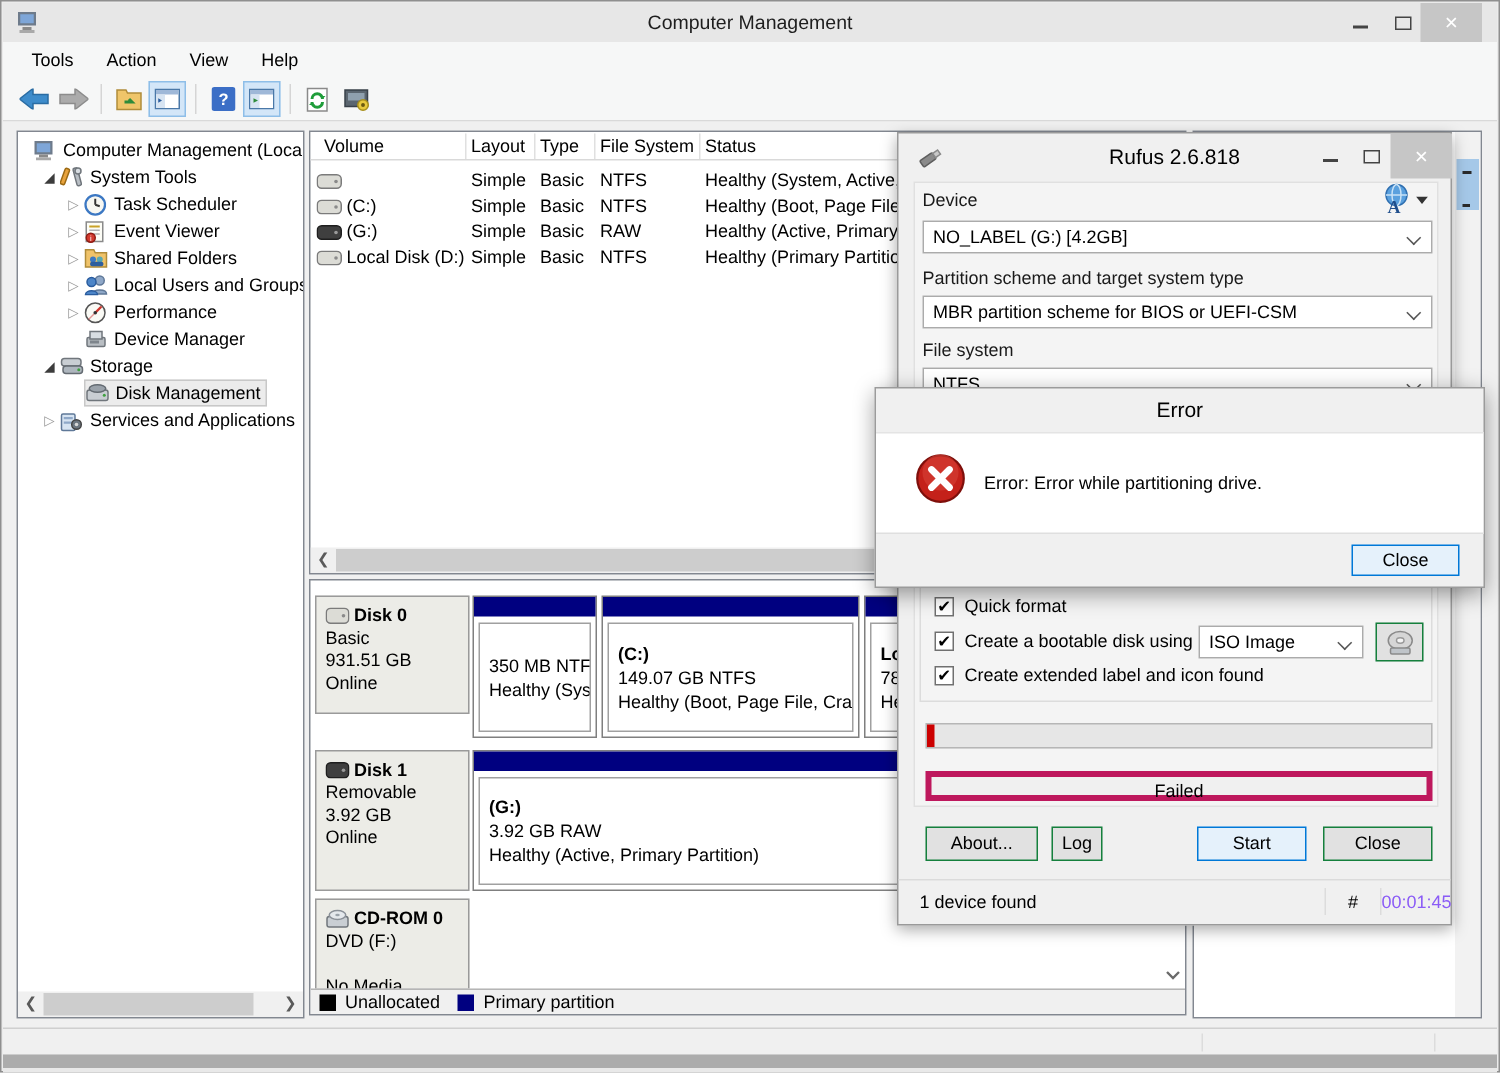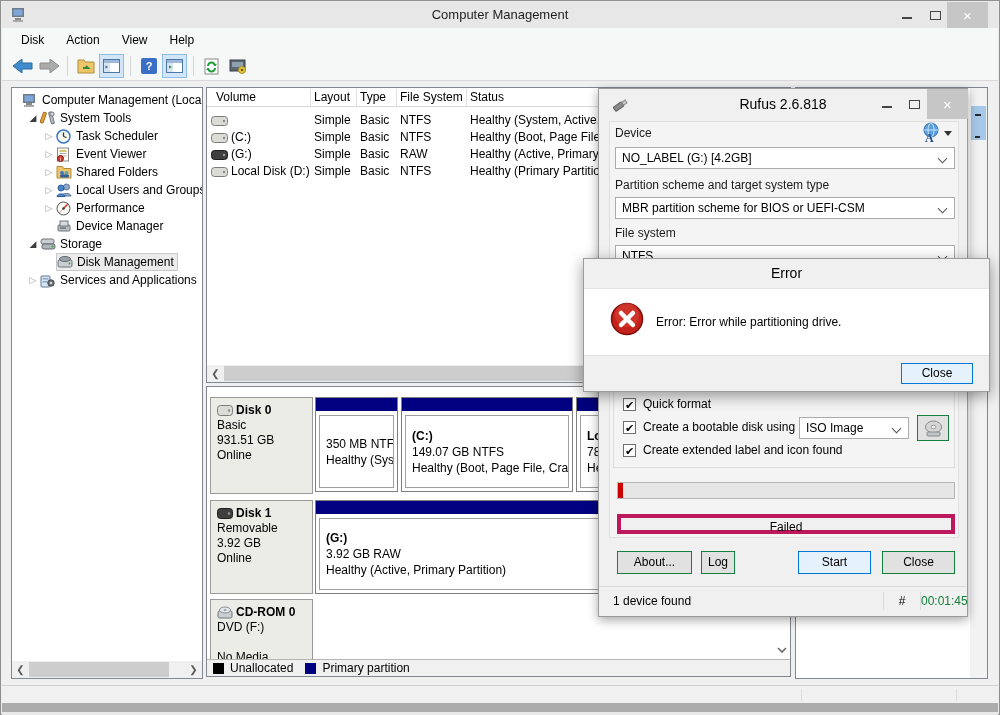--- a/index.html
+++ b/index.html
@@ -127,21 +127,21 @@
       </div>
     <div class="winbtn" style="left:921px; width:24px;">
         <div class="glyph-max"></div>
       </div>
     <div class="winbtn closebg" style="left:945px; width:41px;">
         <span class="glyph-x">×</span>
       </div>
   </div>
 
   <div class="menubar">
-    <span class="menuitem">Disk</span>
+    <span class="menuitem">Tools</span>
     <span class="menuitem">Action</span>
     <span class="menuitem">View</span>
     <span class="menuitem">Help</span>
   </div>
 
   <div class="toolbar">
     <div class="tbtn">
       <svg width="20" height="14">
           <polygon points="9,0 9,4 19,4 19,10 9,10 9,14 0,7" fill="#3E8CCB" stroke="#2A6CA3"></polygon>
         </svg>
@@ -413,21 +413,21 @@
 
       <div class="hscroll">
         <span class="sarrow">❮</span>
         <span class="sthumb" style="width:505px;"></span>
       </div>
     </div>
 
     <div class="pane" style="left:204px; top:305px; width:585px; height:291px;">
 
       <div>
-        <div class="disklabel" style="left:3px; top:10px; width:103px; height:97px;">
+        <div class="disklabel" style="left:3px; top:10px; width:103px; height:79px;">
           <div class="diskname">
               <span>
                 <svg width="16" height="11">
                   <rect x="0.5" y="0.5" width="15" height="10" rx="3" fill="#DCDCD6" stroke="#7B7B7B"></rect>
                   <circle cx="12" cy="5.5" r="1.2" fill="#8A8A8A"></circle>
                 </svg>
               </span>
               <span>Disk 0</span>
             </div>
           <div>Basic</div>
@@ -628,21 +628,21 @@
   <div class="btn" style="left:102px; top:462px; width:34px;">Log</div>
   <div class="btn focus" style="left:199px; top:462px; width:73px;">Start</div>
   <div class="btn" style="left:283px; top:462px; width:73px;">Close</div>
 
   <div class="rsep" style="top:497px;"></div>
   <div class="rstatus">
     <span style="padding-left:14px;">1 device found</span>
     <span class="vdiv" style="margin-left:auto;"></span>
     <span style="width:36px; text-align:center;">#</span>
     <span class="vdiv"></span>
-    <span style="width:46px; text-align:center; color:#15803d;">00:01:45</span>
+    <span style="width:46px; text-align:center; color:#8b5cf6;">00:01:45</span>
   </div>
 </div>
 
 <div id="errdlg">
   <div class="etitle nosel">Error</div>
   <div class="ebody">
     <span class="abs" style="left:26px; top:13px;">
       <svg width="34" height="34">
           <circle cx="17" cy="17" r="15.5" fill="#C4211A" stroke="#7E0F0B" stroke-width="1.5"></circle>
           <circle cx="17" cy="13" r="12" fill="#D9453B" opacity="0.55"></circle>

